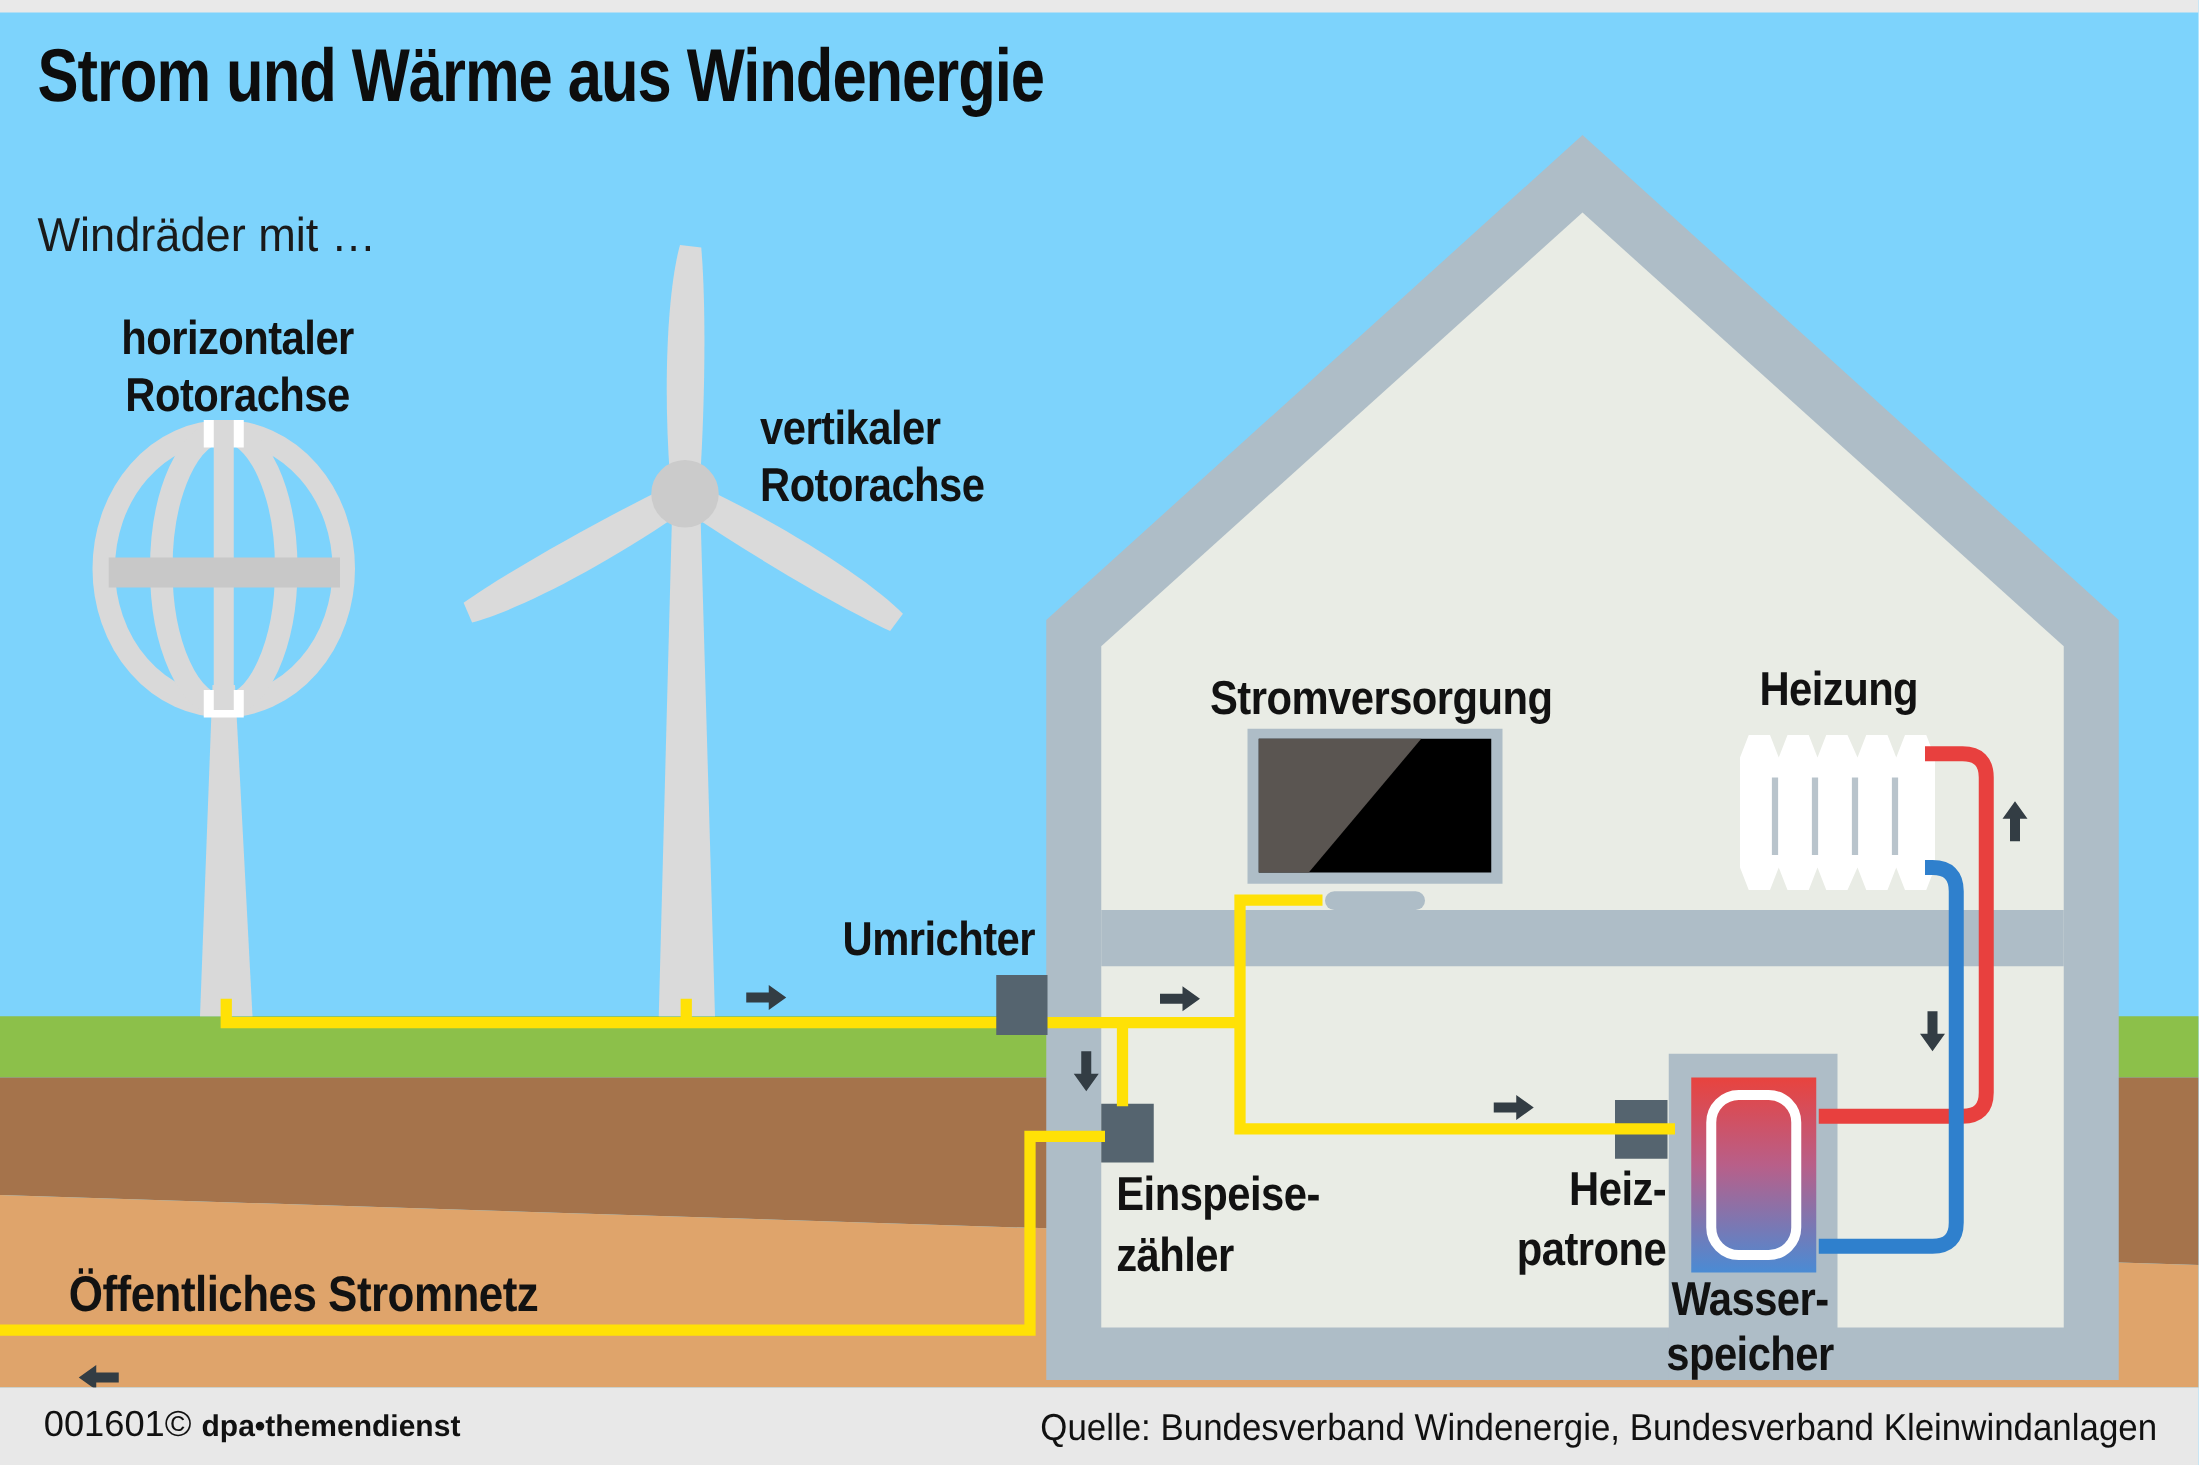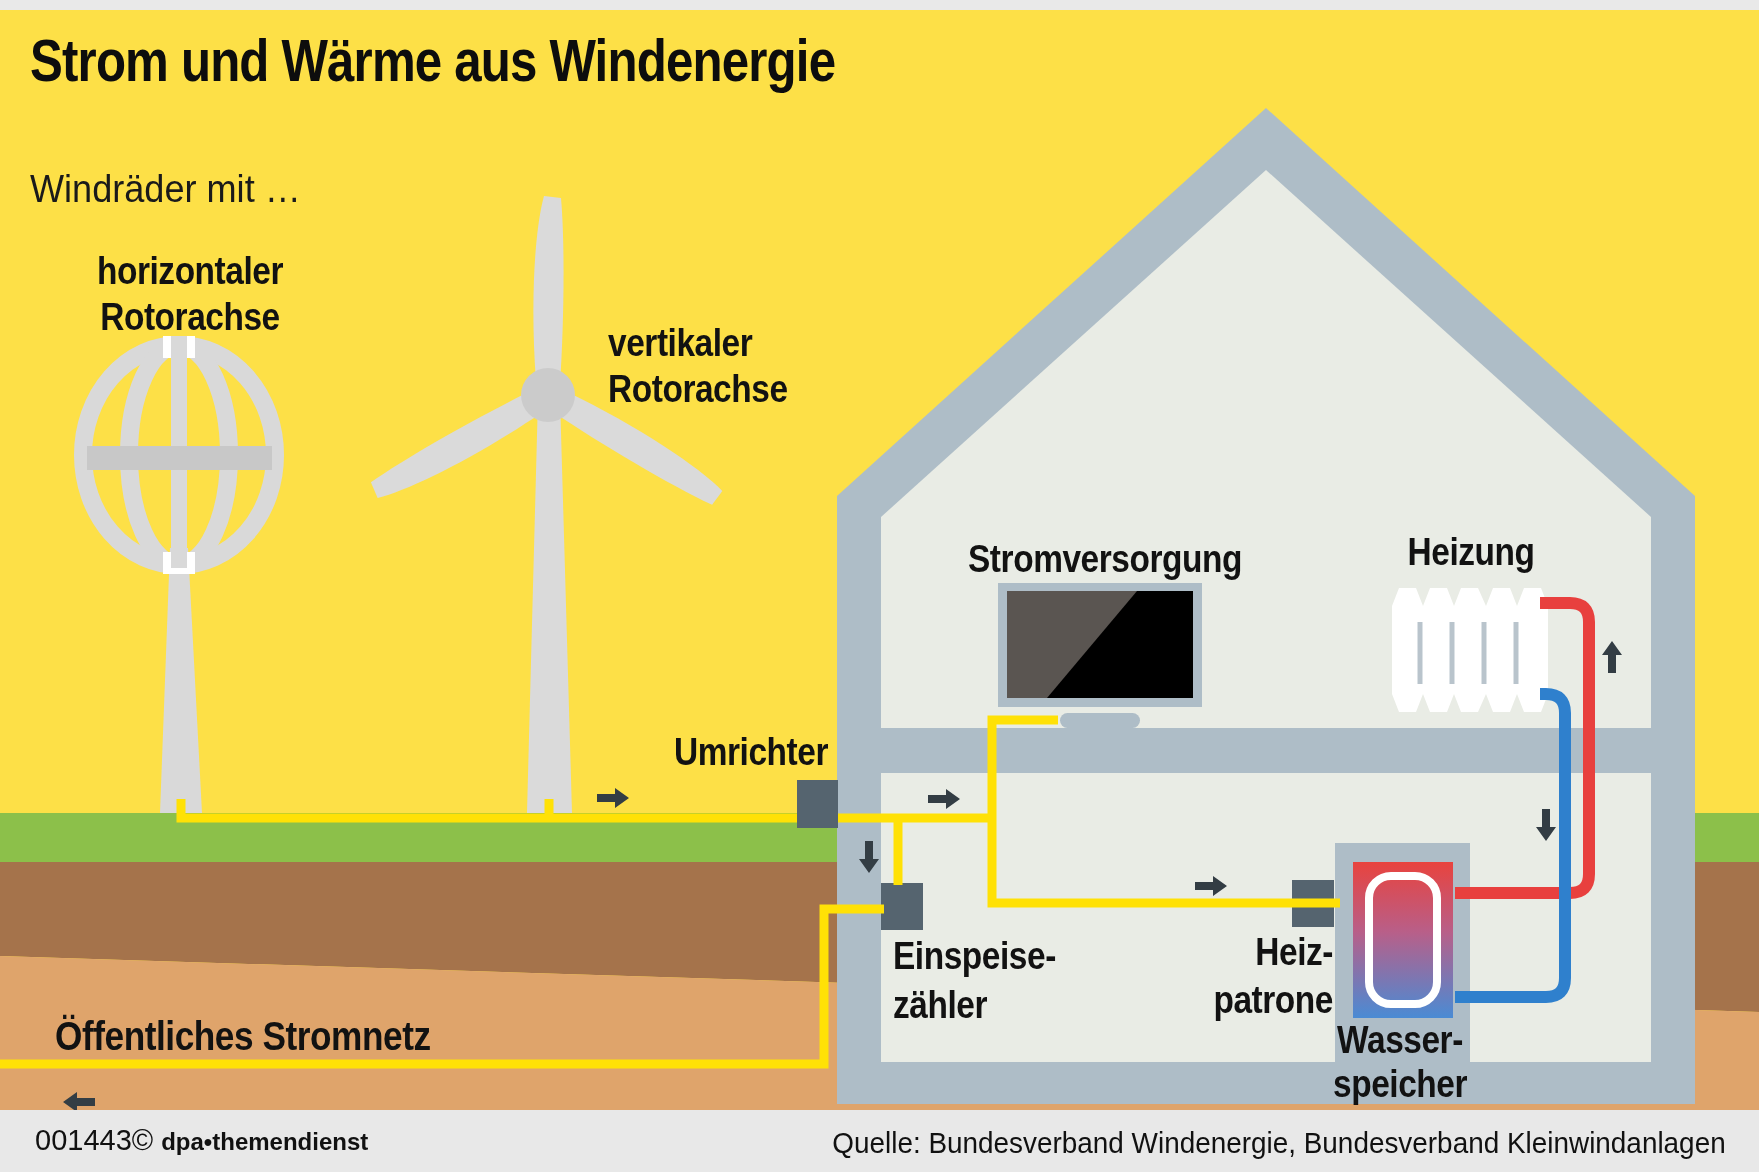--- a/index.html
+++ b/index.html
@@ -1,16 +1,16 @@
 <!DOCTYPE html>
 <html><head>
 <meta charset="utf-8">
 <style>
   html,body{margin:0;padding:0;background:#ffffff;}
-  #stage{position:relative;width:1759px;height:1172px;overflow:hidden;background:#fde047;
+  #stage{position:relative;width:1759px;height:1172px;overflow:hidden;background:#7dd3fc;
          font-family:"Liberation Sans","DejaVu Sans",sans-serif;color:#111;}
   #scene{position:absolute;left:0;top:0;width:1759px;height:1172px;}
   .lbl{position:absolute;font-weight:bold;font-size:38px;line-height:46px;letter-spacing:-0.5px;color:#121212;white-space:nowrap;}
   .cond-l{transform:scaleX(0.88);transform-origin:0 0;}
   .cond-r{transform:scaleX(0.88);transform-origin:100% 0;}
   .cond-c{transform:scaleX(0.88);transform-origin:50% 0;}
   .al-r{text-align:right;}
   .al-c{text-align:center;}
   #title{position:absolute;left:30px;top:26px;font-weight:bold;font-size:60px;letter-spacing:-1px;
          transform:scaleX(0.82);transform-origin:0 0;white-space:nowrap;color:#0d0d0d;}
@@ -146,18 +146,18 @@
     <span>patrone</span>
   </div>
   <div class="lbl al-c cond-c" style="left:1250px;top:1018px;width:300px;line-height:44px;">
     <span>Wasser-</span><br>
     <span>speicher</span>
   </div>
   <div class="lbl cond-l" style="left:55px;top:1013px;font-size:40px;">Öffentliches Stromnetz</div>
 
   <div id="footer-bar"></div>
   <div id="footer-left">
-    <span>001443©</span>
+    <span>001601©</span>
     <span class="brand">dpa•themendienst</span>
   </div>
   <div id="footer-right">Quelle: Bundesverband Windenergie, Bundesverband Kleinwindanlagen</div>
 
 </div>
 
 </body></html>

